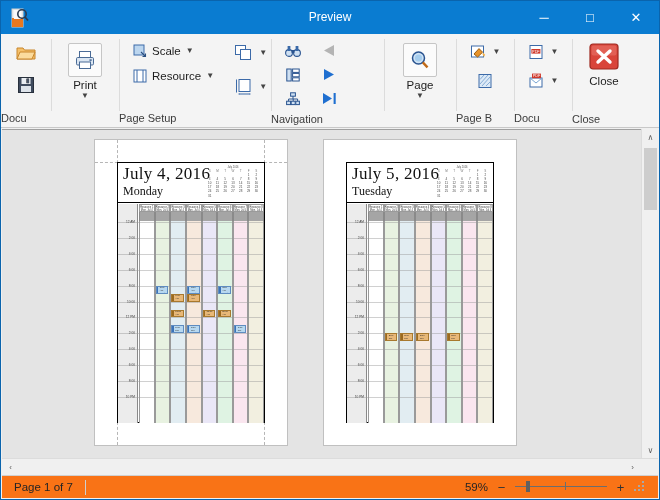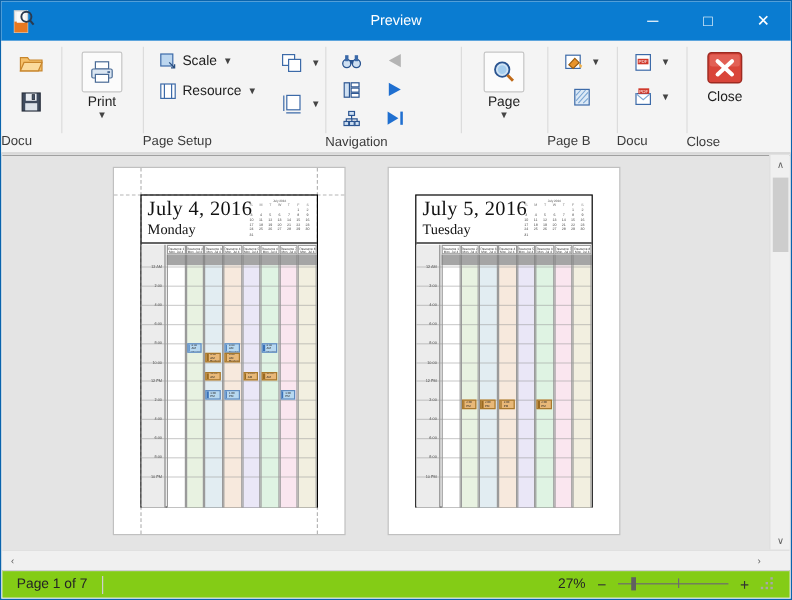--- a/index.html
+++ b/index.html
@@ -206,21 +206,21 @@
     width: 17px; height: 17px;
     display: flex; align-items: center; justify-content: center;
     color: #606060; font-size: 8px;
   }
   .sb-thumb { position: absolute; background: #cdcdcd; }
 
   
   #statusbar {
     position: absolute; left: 1px; bottom: 1px;
     width: 656px; height: 23px;
-    background: #84cc16;
+    background: #f97316;
     border-top: 1px solid #d0d0d0;
     display: flex; align-items: center;
     font-size: 11.5px; color: #252525;
   }
   #page-indicator { padding: 0 12px; height: 23px; line-height: 23px; }
   #sb-sep { width: 1px; height: 15px; background: #cfcfcf; }
   #zoom-area { margin-left: auto; display: flex; align-items: center; gap: 7px; padding-right: 10px; }
   #zoom-pct { font-size: 11.5px; color: #252525; min-width: 28px; text-align: right; }
   .zb { width: 13px; text-align: center; color: #333; font-size: 13px; line-height: 13px; }
   #slider { position: relative; width: 92px; height: 16px; }
@@ -910,21 +910,21 @@
 
   <div id="hscroll">
     <div class="sb-arrow" style="left:0">‹</div>
     <div class="sb-arrow" style="right:17px">›</div>
   </div>
 
   <div id="statusbar">
     <div id="page-indicator">Page 1 of 7</div>
     <div id="sb-sep"></div>
     <div id="zoom-area">
-      <div id="zoom-pct">27%</div>
+      <div id="zoom-pct">59%</div>
       <div class="zb">−</div>
       <div id="slider">
         <div id="slider-track"></div>
         <div class="tick" style="left:12px"></div>
         <div class="tick" style="left:50px"></div>
         <div id="slider-thumb" style="left:11px"></div>
       </div>
       <div class="zb">+</div>
       <div id="grip">
         <div class="gd" style="left:8px;top:8px"></div>

